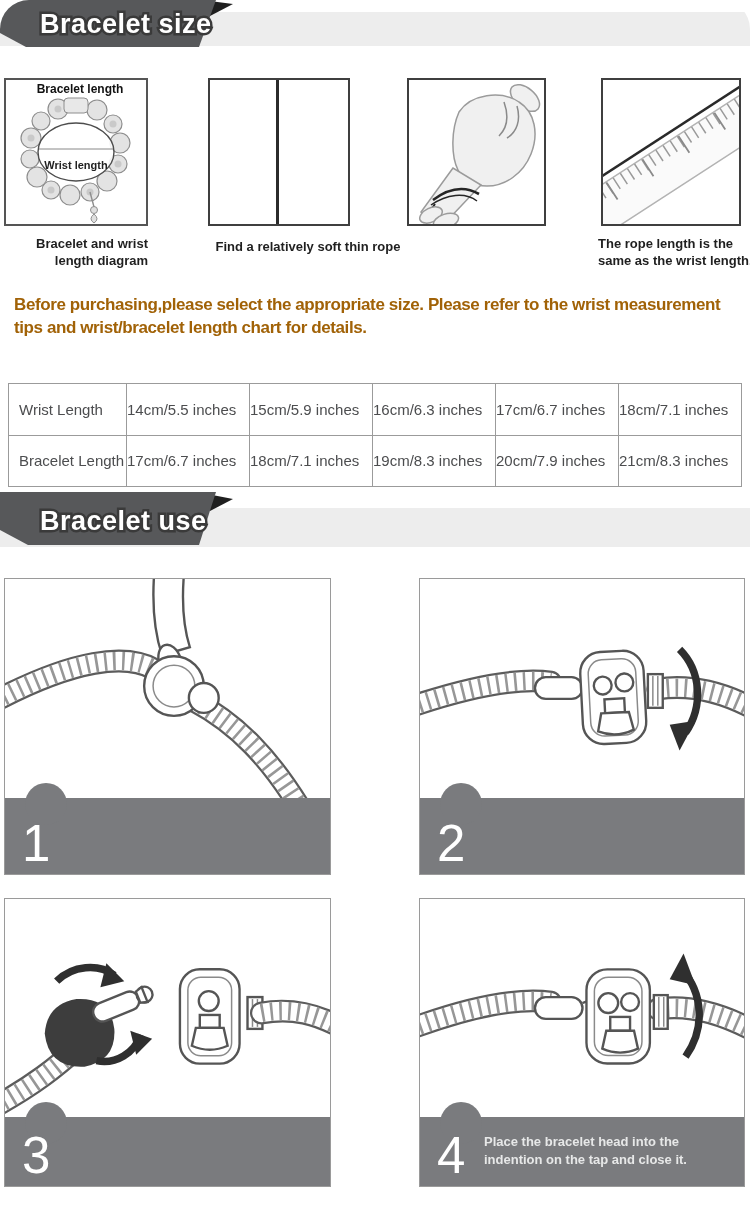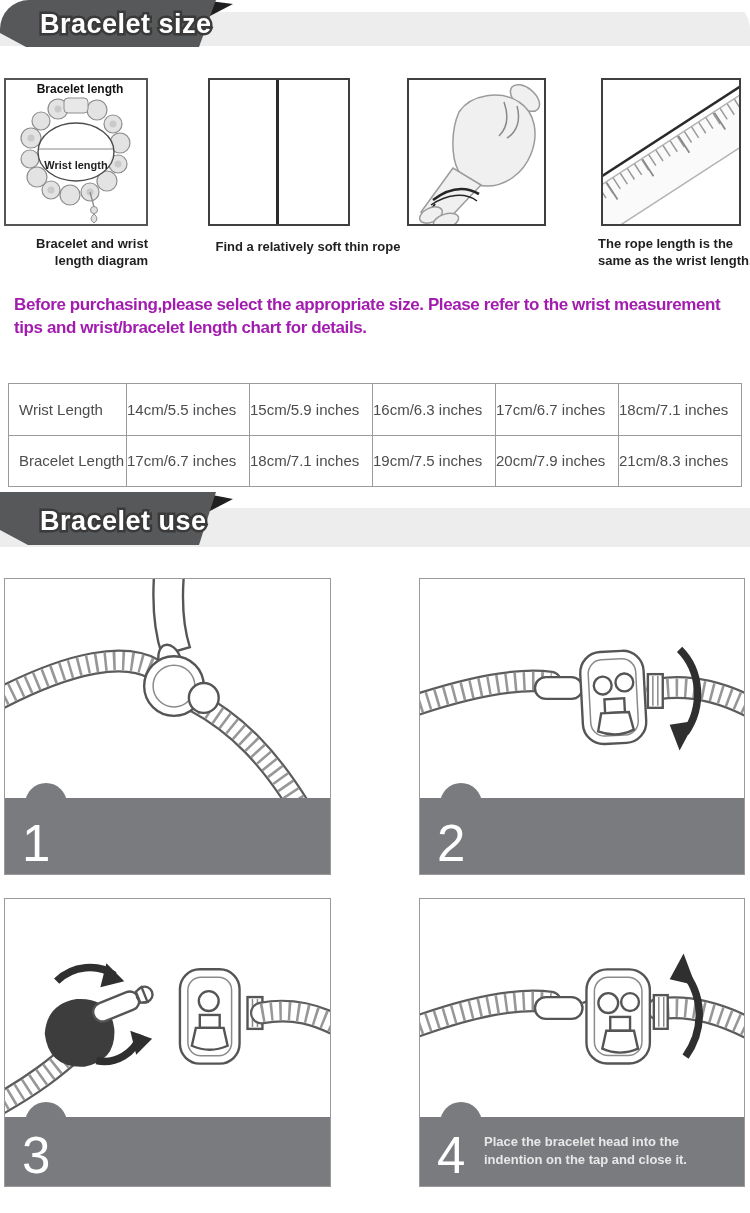--- a/index.html
+++ b/index.html
@@ -24,21 +24,21 @@
   .mbox4 { left:601px; width:140px; }
   .rope-line { position:absolute; left:48%; top:0; bottom:0; width:3px; background:#2b2b2b; }
   .mcap { position:absolute; top:236px; font-size:13px; font-weight:bold; color:#1f1f1f; line-height:1.3; }
   .mcap1 { left:4px;   width:144px; text-align:right; }
   .mcap2 { left:183px; width:192px; text-align:center; top:239px;margin-left:29px; }
   .mcap3 { left:405px; width:162px; }
   .mcap4 { left:598px; width:158px; }
 
   
   .intro { position:absolute; top:294px; left:14px; width:722px;
-           font-size:17px; font-weight:bold; color:#a21caf; line-height:1.35; letter-spacing:-0.4px; }
+           font-size:17px; font-weight:bold; color:#a16207; line-height:1.35; letter-spacing:-0.4px; }
   .warning { position:absolute; top:352px; left:14px; width:726px;
              font-size:13.5px; font-weight:bold; color:#f0596a; letter-spacing:-0.2px; }
 
   
   .size-table { position:absolute; top:383px; left:8px; width:734px; height:104px;
                 border-collapse:collapse; table-layout:fixed; }
   .size-table td { border:1px solid #9b9b9b; font-size:15px; color:#4c4d4f;
                    vertical-align:middle; background:#fff; }
   .size-table td.rowhead { text-align:left; padding-left:10px; width:118px; }
 
@@ -159,21 +159,21 @@
       <td>14cm/5.5 inches</td>
       <td>15cm/5.9 inches</td>
       <td>16cm/6.3 inches</td>
       <td>17cm/6.7 inches</td>
       <td>18cm/7.1 inches</td>
     </tr>
     <tr>
       <td class="rowhead">Bracelet Length</td>
       <td>17cm/6.7 inches</td>
       <td>18cm/7.1 inches</td>
-      <td>19cm/7.5 inches</td>
+      <td>19cm/8.3 inches</td>
       <td>20cm/7.9 inches</td>
       <td>21cm/8.3 inches</td>
     </tr>
   </tbody>
     </table>
 
   <div class="band band2"></div>
   <svg class="ribbon ribbon2" width="250" height="53" viewBox="0 0 250 53">
     <polygon points="202,1 233,7 210,19" fill="#1f1f1f"></polygon>
     <polygon points="0,0 216,0 199,53 28,53 0,38" fill="#57585a"></polygon>

